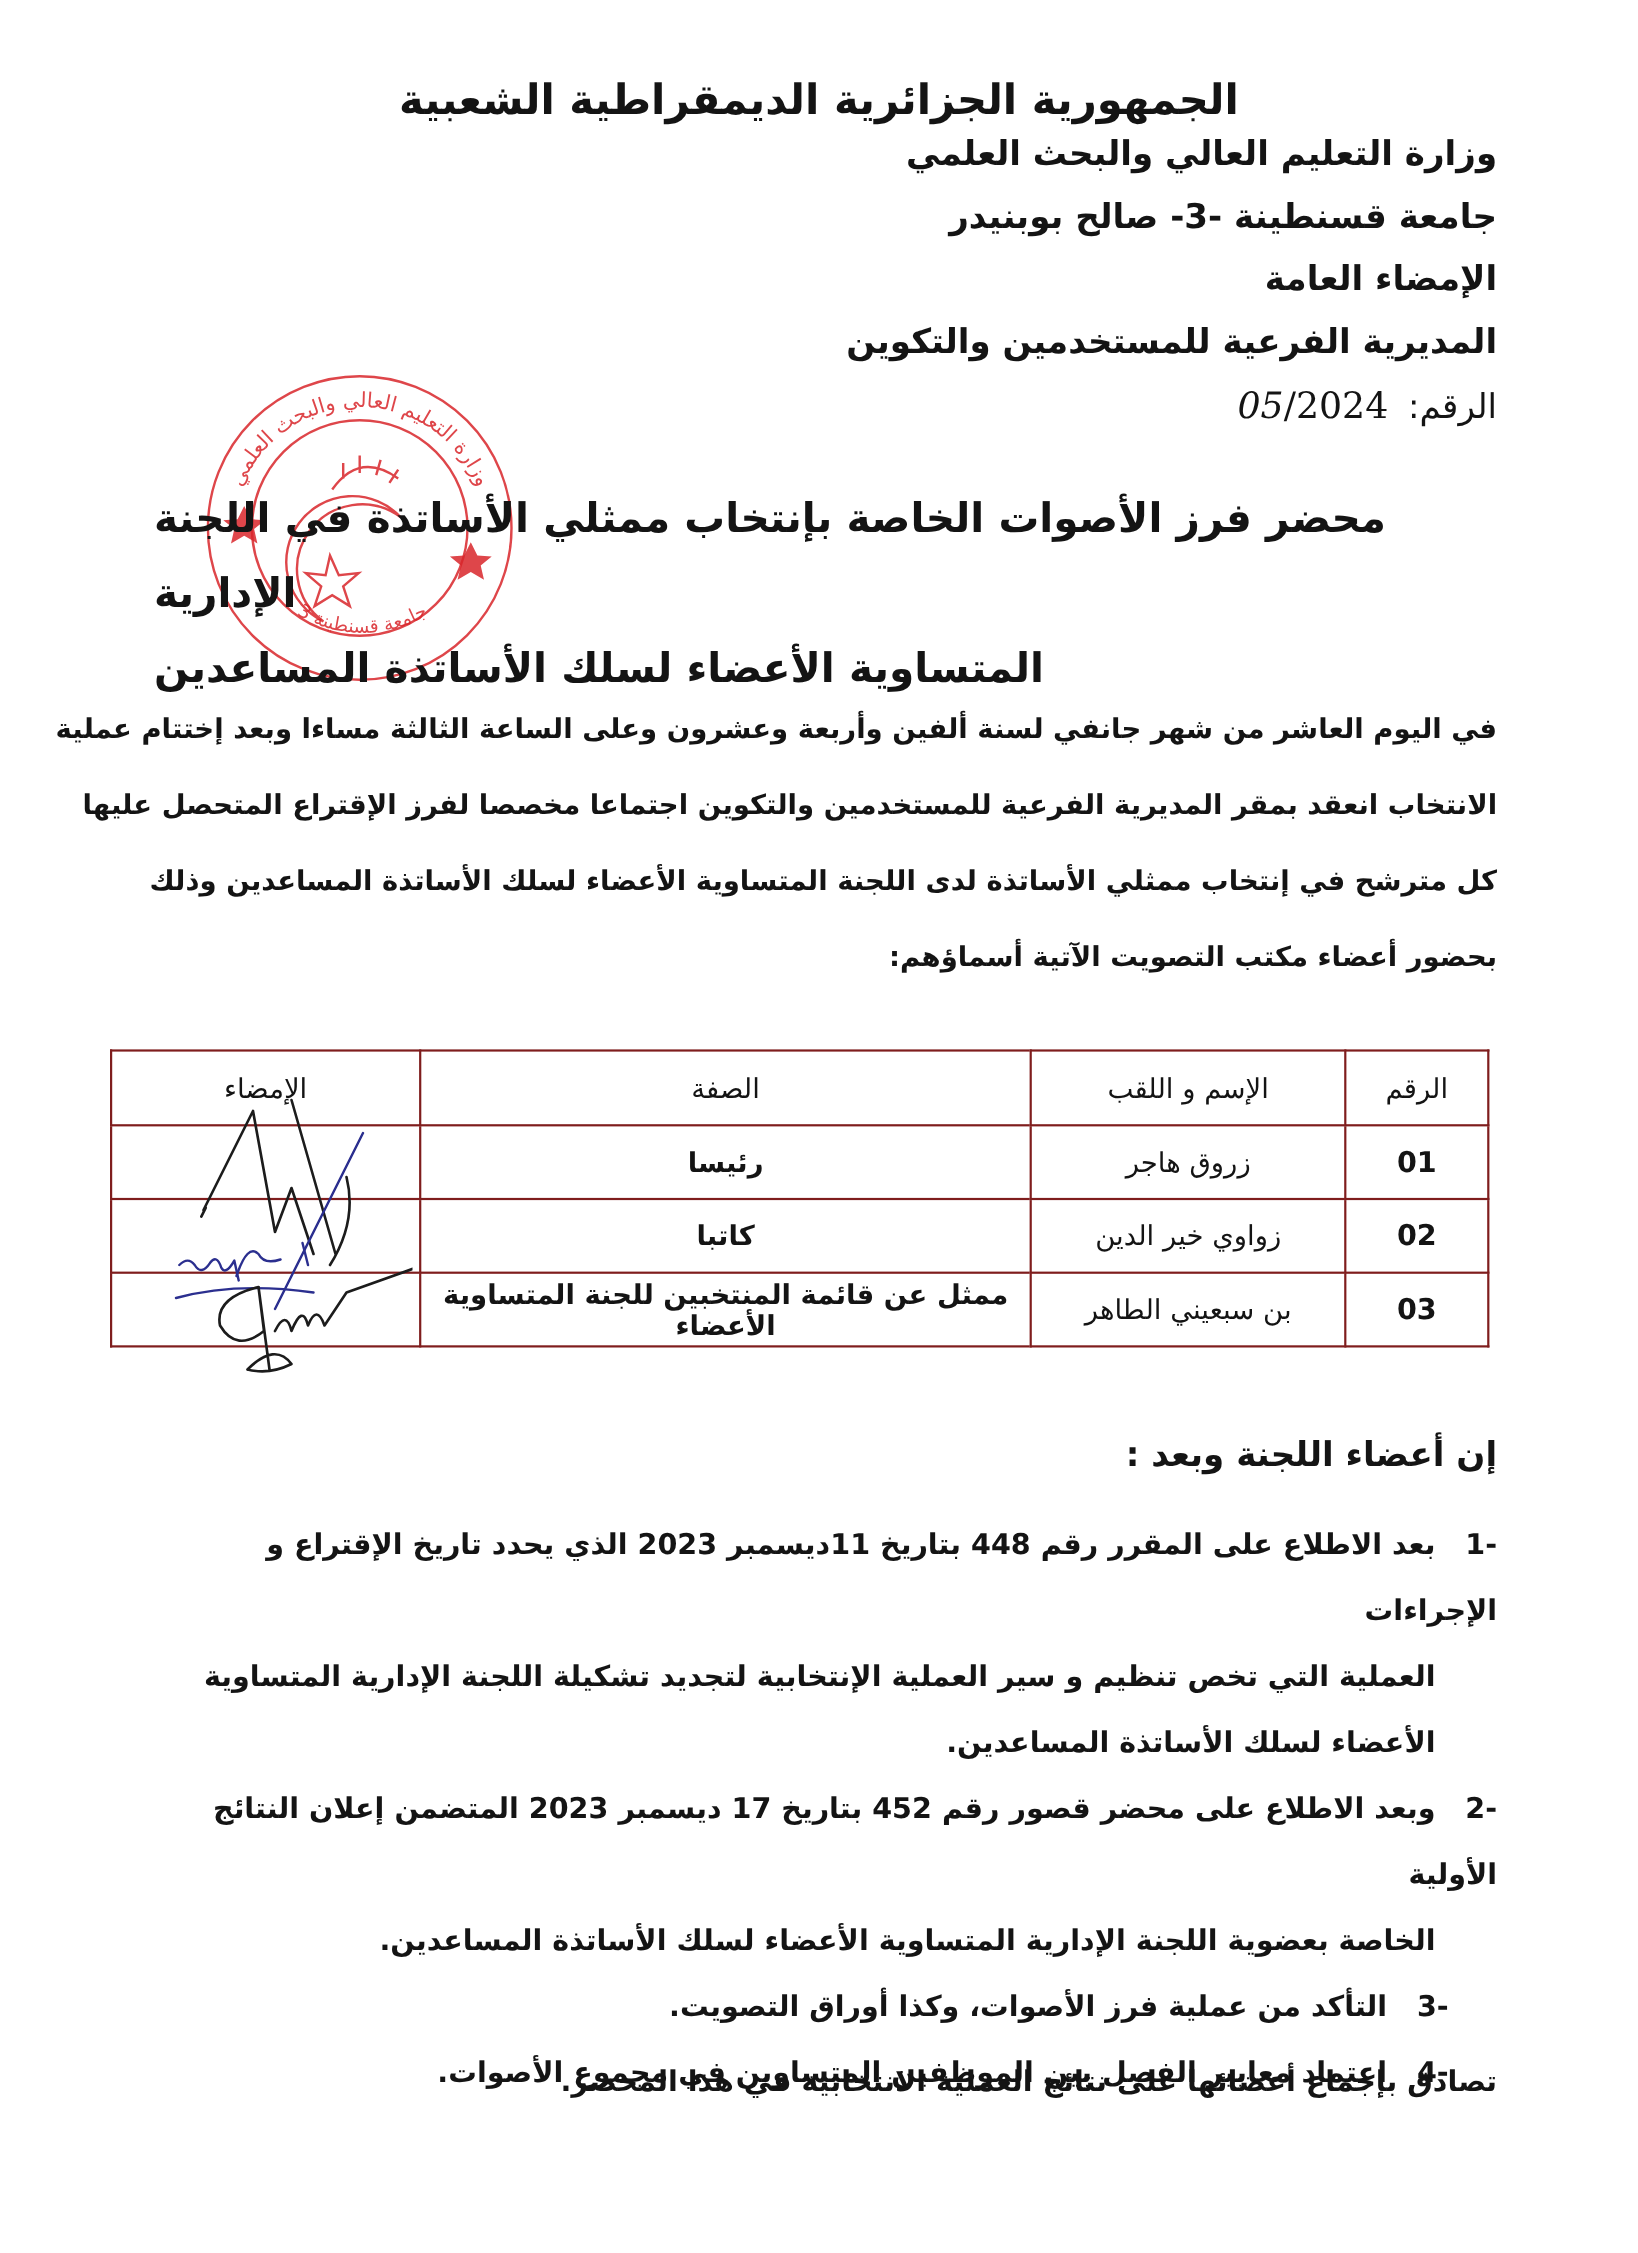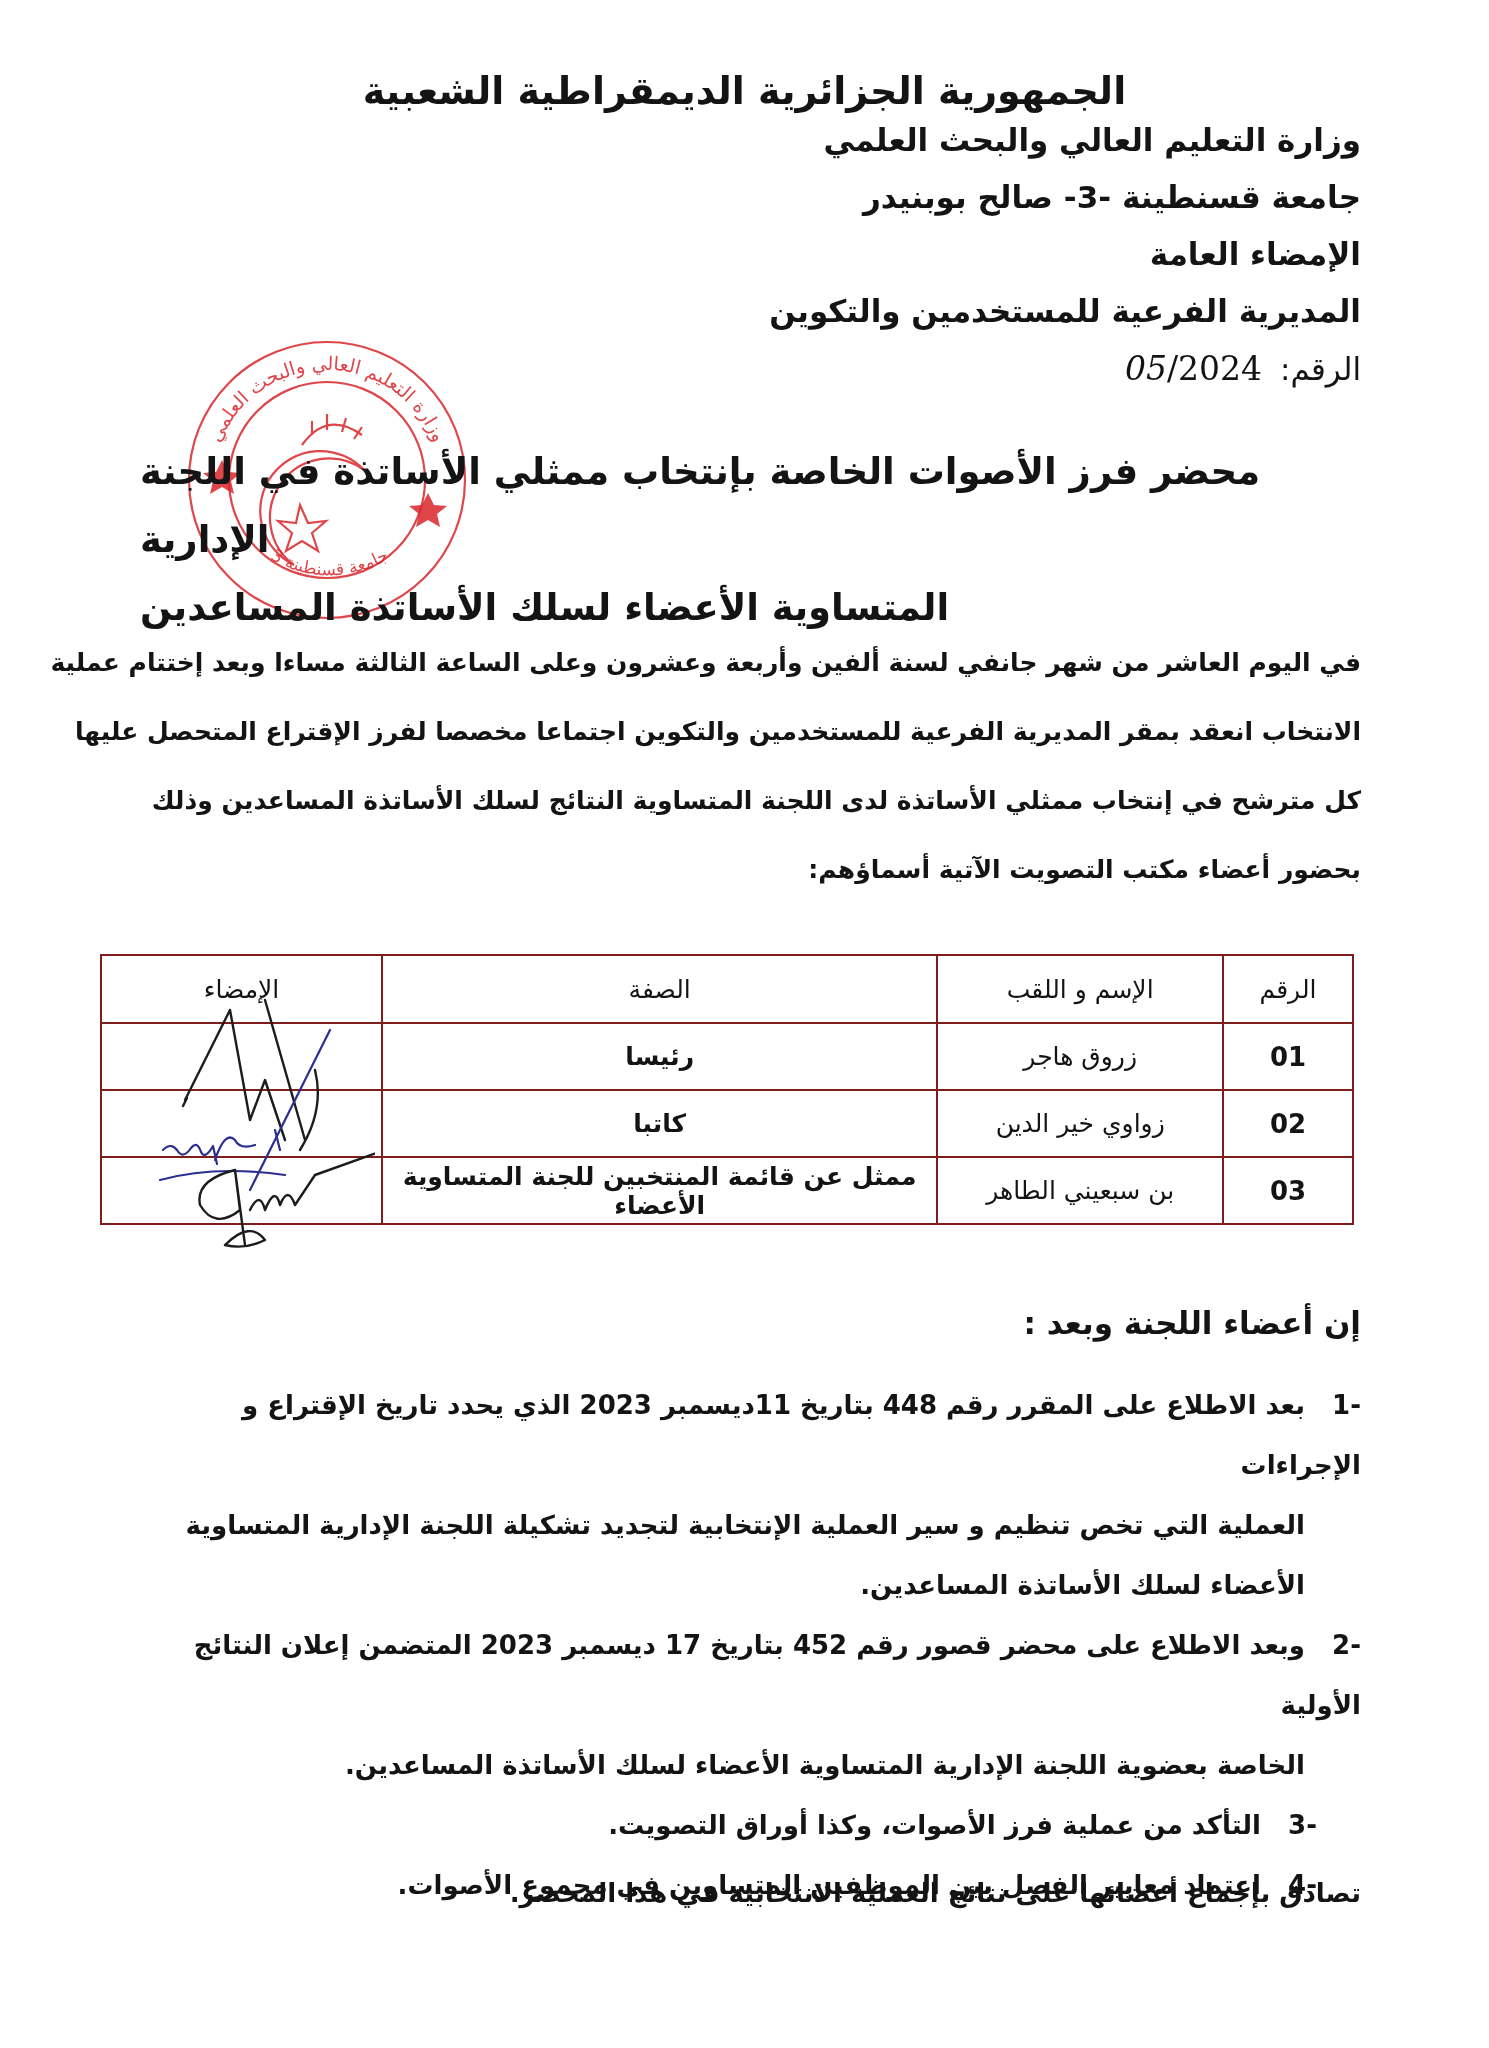--- a/index.html
+++ b/index.html
@@ -95,21 +95,21 @@
 </div>
 
 <div class="abs doc-title rtl">
   <div>محضر فرز الأصوات الخاصة بإنتخاب ممثلي الأساتذة في اللجنة الإدارية</div>
   <div>المتساوية الأعضاء لسلك الأساتذة المساعدين</div>
 </div>
 
 <div class="abs para rtl">
   <span>في اليوم العاشر من شهر جانفي لسنة ألفين وأربعة وعشرون وعلى الساعة الثالثة مساءا وبعد إختتام عملية</span>
   <span>الانتخاب انعقد بمقر المديرية الفرعية للمستخدمين والتكوين اجتماعا مخصصا لفرز الإقتراع المتحصل عليها</span>
-  <span>كل مترشح في إنتخاب ممثلي الأساتذة لدى اللجنة المتساوية النتائج لسلك الأساتذة المساعدين وذلك</span>
+  <span>كل مترشح في إنتخاب ممثلي الأساتذة لدى اللجنة المتساوية الأعضاء لسلك الأساتذة المساعدين وذلك</span>
   <span>بحضور أعضاء مكتب التصويت الآتية أسماؤهم:</span>
 </div>
 
 <table class="members-table">
   <thead>
     <tr>
       <th>الرقم</th>
       <th>الإسم و اللقب</th>
       <th>الصفة</th>
       <th>الإمضاء</th>

